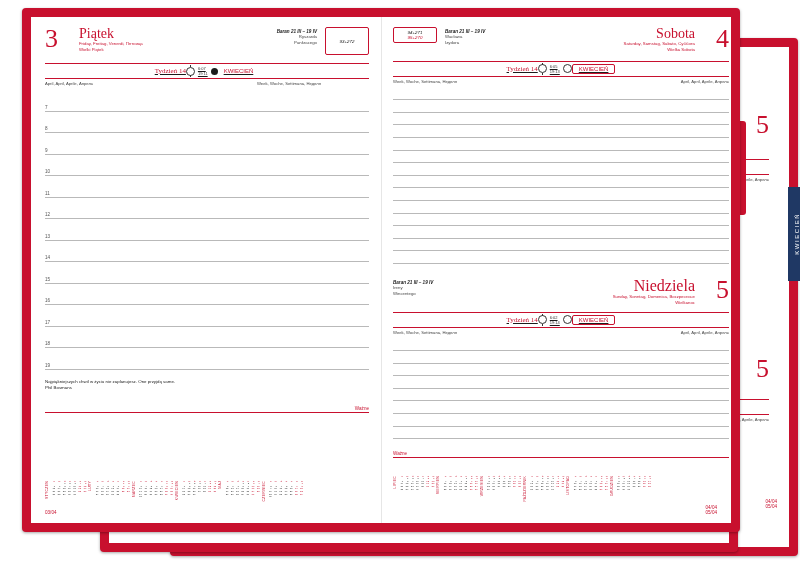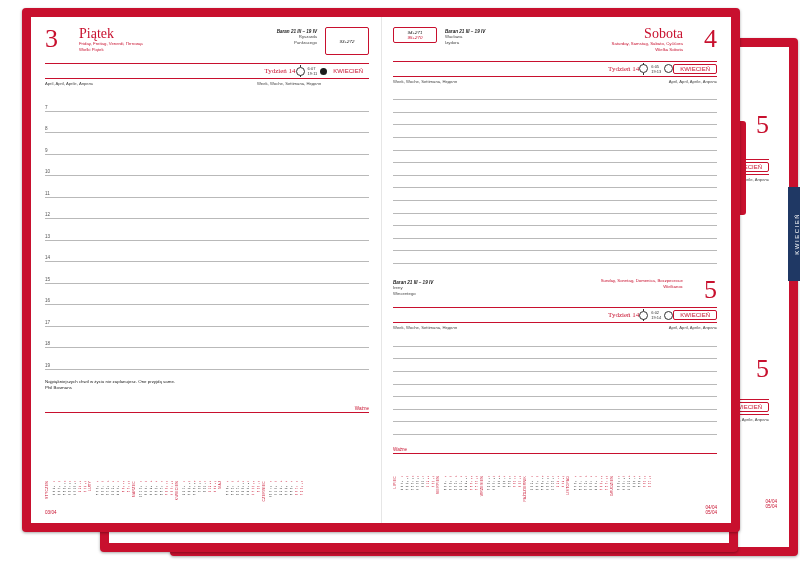--- a/index.html
+++ b/index.html
@@ -28,22 +28,22 @@
   .dayname.sun{font-size:16px;}
   .langline{font-size:4.3px;color:#444;line-height:1.35;}
   .langline.red{color:#c8102e;}
   .zodiac{font-size:4.6px;font-style:italic;font-weight:bold;color:#1b1b1b;}
   .nameday{font-size:4.3px;color:#444;line-height:1.35;}
   .boxcell{border:1px solid #c8102e;border-radius:2px;padding:2px 4px;text-align:center;}
   .boxcell .a{font-size:4.4px;color:#1b1b1b;font-style:italic;}
   .boxcell .b{font-size:4.4px;color:#c8102e;font-style:italic;}
 
   
-  .weekstrip{display:flex;align-items:center;justify-content:flex-end;
-             border-top:1px solid #c8102e;border-bottom:1px solid #c8102e;padding:2px 0;}
+  .weekstrip{display:flex;align-items:center;justify-content:center;
+             border-top:1px solid #c8102e;border-bottom:1px solid #c8102e;padding:2px 0;text-decoration:underline;}
   .weekno{font-size:7px;color:#c8102e;font-family:"Liberation Serif",serif;}
   .monthbox{border:1px solid #c8102e;border-radius:2px;padding:1px 6px;font-size:6px;color:#c8102e;}
   .sunmoon{display:flex;align-items:center;gap:3px;font-size:4px;color:#333;}
   .sunmoon .times{line-height:1.25;text-align:left;}
   .sunicon{width:7px;height:7px;border-radius:50%;border:1px solid #333;position:relative;}
   .sunicon::before,.sunicon::after{content:"";position:absolute;background:#333;}
   .sunicon::before{left:3px;top:-2.5px;width:1px;height:2px;}
   .sunicon::after{left:3px;bottom:-2.5px;width:1px;height:2px;}
   .moonicon{width:7px;height:7px;border-radius:50%;background:#1b1b1b;}
   .moonicon.empty{background:#fff;border:1px solid #333;}
@@ -1317,21 +1317,21 @@
                   <span></span>
                   <span class="s"></span>
                   <span class="s"></span>
                 </div>
               </div>
             </div>
           </div>
         <div class="pagefoot" style="position:absolute;left:14px;bottom:8px;">03/04</div>
       </div>
 
-      <div style="position:absolute;left:50%;top:0;width:50%;height:100%;padding:10px 14px 0 12px;box-sizing:border-box;">
+      <div style="position:absolute;left:50%;top:0;width:50%;height:100%;padding:10px 2px 0 12px;box-sizing:border-box;">
 
         <div style="display:flex;align-items:flex-start;gap:8px;">
           <div class="boxcell" style="width:34px;">
             <div class="a">94+271</div>
             <div class="b">95+270</div>
           </div>
           <div style="width:84px;padding-top:2px;">
             <div class="zodiac">Baran 21 III – 19 IV</div>
             <div class="nameday">Wacława</div>
             <div class="nameday">Izydora</div>
@@ -1406,20 +1406,21 @@
             </div>
           </div>
 
         <div style="display:flex;align-items:flex-start;gap:8px;margin-top:14px;">
           <div style="width:96px;padding-top:2px;">
             <div class="zodiac">Baran 21 III – 19 IV</div>
             <div class="nameday">Ireny</div>
             <div class="nameday">Wincentego</div>
           </div>
           <div style="flex:1;text-align:right;">
+            <div class="dayname sun">Niedziela</div>
             <div class="langline red">Sunday, Sonntag, Domenica, Воскресенье</div>
             <div class="langline red">Wielkanoc</div>
           </div>
           <div class="daynum" style="width:26px;text-align:right;">5</div>
         </div>
 
         <div class="weekstrip" style="margin-top:6px;">
           <span class="weekno">Tydzień 14</span>
           <div class="sunmoon">
             <div class="sunicon"></div>

